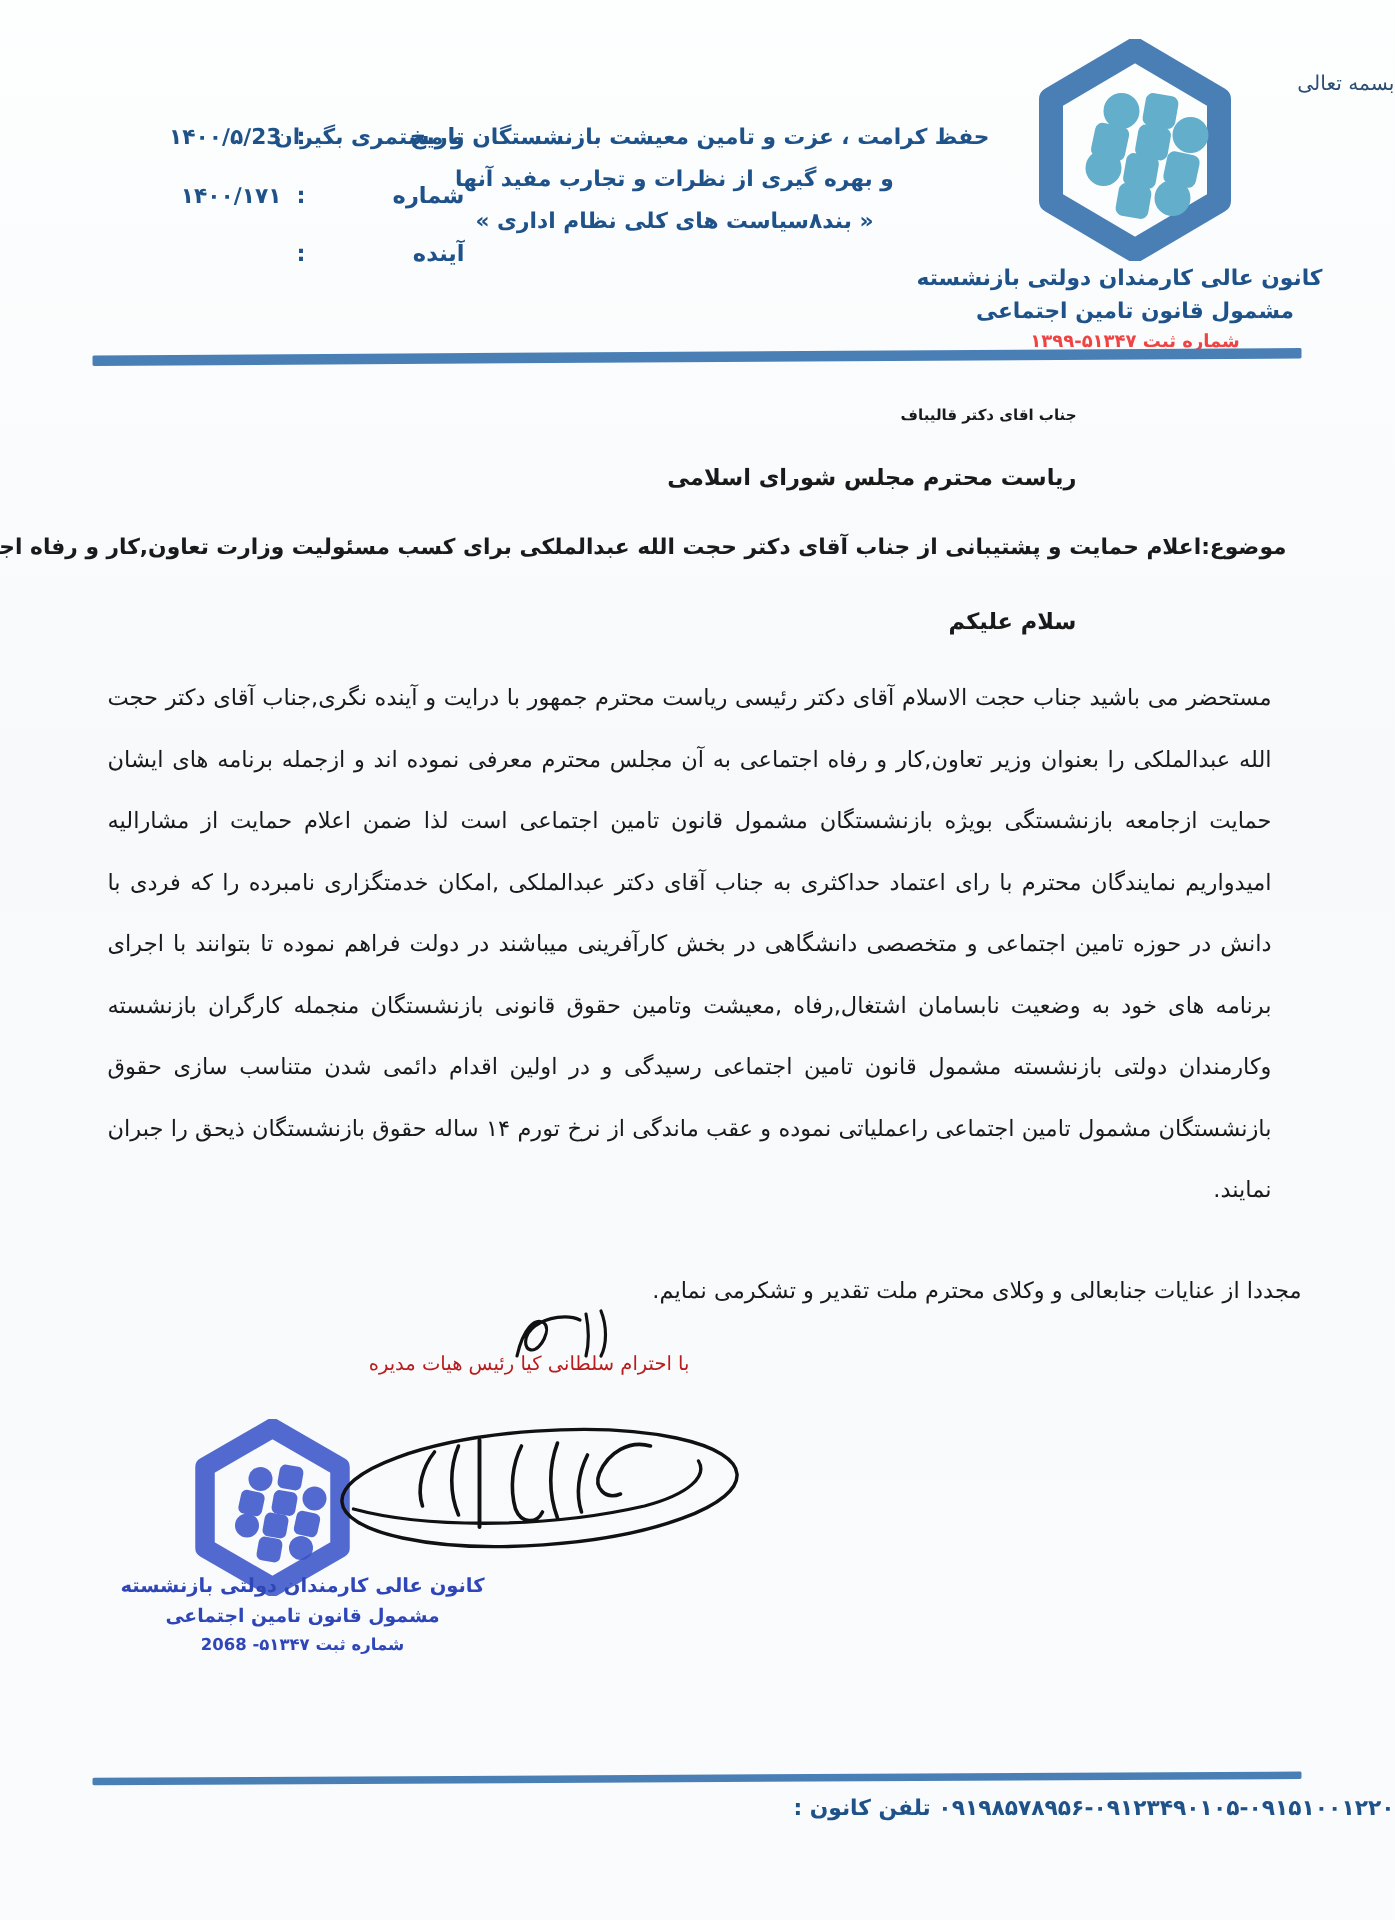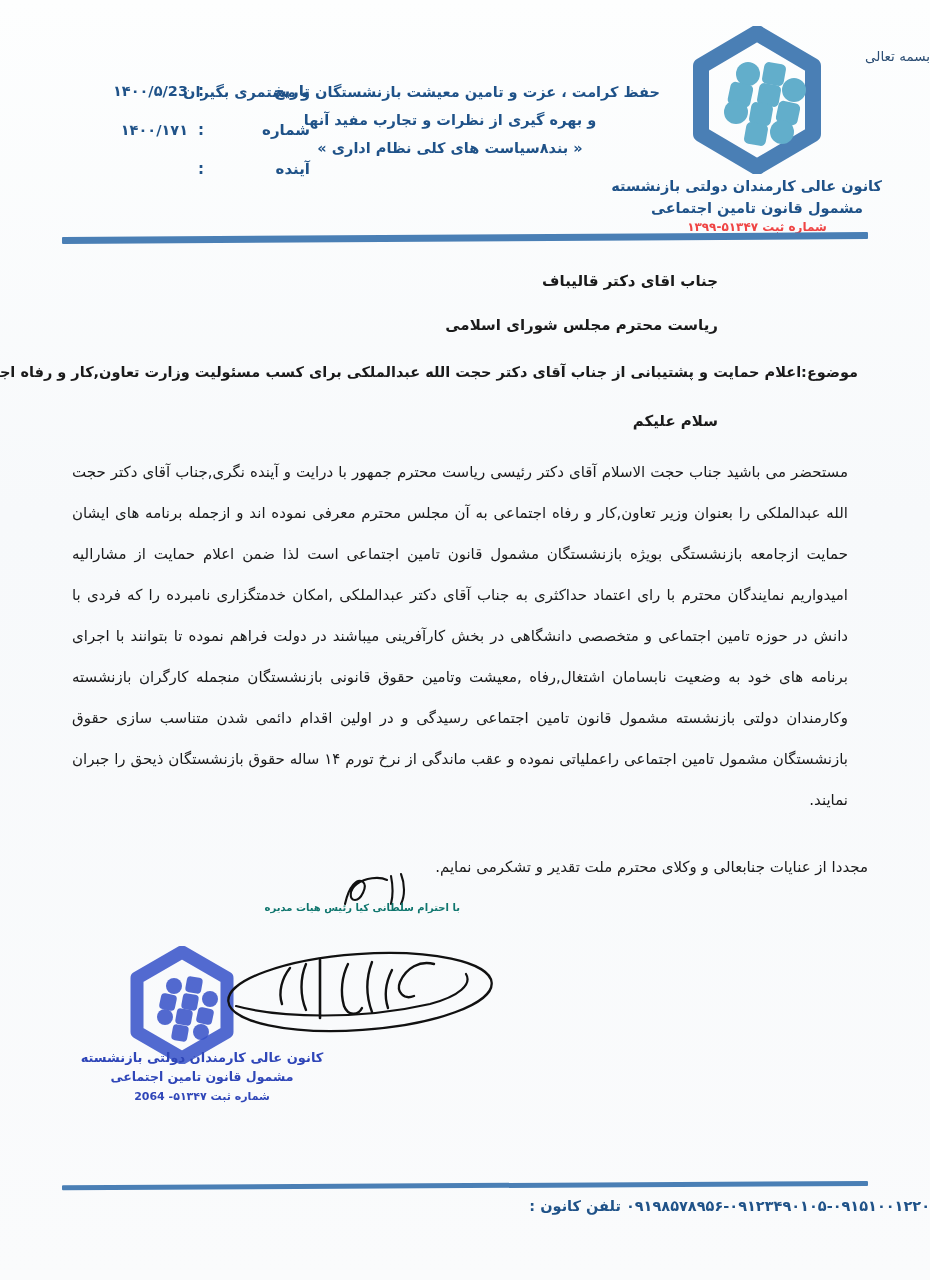--- a/index.html
+++ b/index.html
@@ -135,21 +135,21 @@
 
   
   .letter-body {
     position: absolute;
     top: 272px;
     right: 62px;
     left: 62px;
   }
   .addressee {
     font-weight: bold;
-    font-size: 15px;
+    font-size: 10px;
     text-align: right;
     padding-right: 150px;
     margin-bottom: 26px;
   }
   .addressee-role {
     font-weight: bold;
     font-size: 15px;
     text-align: right;
     padding-right: 150px;
     margin-bottom: 30px;
@@ -192,24 +192,24 @@
     position: absolute;
     top: 888px;
     right: 0;
     left: 0;
     height: 260px;
   }
   .sign-line {
     position: absolute;
     top: 14px;
     right: 470px;
-    font-weight: bold;
-    font-size: 10px;
-    white-space: nowrap;
-    color: #0f766e;
+    font-weight: normal;
+    font-size: 13px;
+    white-space: nowrap;
+    color: #b91c1c;
   }
   .scribble-top {
     position: absolute;
     top: -18px;
     right: 505px;
     width: 90px;
     height: 46px;
   }
   .stamp {
     position: absolute;
@@ -343,21 +343,21 @@
           <circle cx="43" cy="71" r="8"></circle>
           <rect x="54" y="63" width="16" height="16" rx="4" transform="rotate(10 62 71)"></rect>
           <rect x="75" y="62" width="16" height="16" rx="4" transform="rotate(12 83 70)"></rect>
           <rect x="50" y="79" width="16" height="16" rx="4" transform="rotate(10 58 87)"></rect>
           <circle cx="79" cy="86" r="8"></circle>
         </g>
       </svg>
       <div class="stamp-text">
         <div class="stamp-l1">کانون عالی کارمندان دولتی بازنشسته</div>
         <div class="stamp-l2">مشمول قانون تامین اجتماعی</div>
-        <div class="stamp-l3">شماره ثبت ۵۱۳۴۷- 2064</div>
+        <div class="stamp-l3">شماره ثبت ۵۱۳۴۷- 2068</div>
       </div>
     </div>
 
     <svg class="signature-ink" viewBox="0 0 280 120">
 
       <ellipse cx="140" cy="58" rx="132" ry="38" fill="none" stroke="#111" stroke-width="2.3" transform="rotate(-4 140 58)"></ellipse>
 
       <path d="M214 30 C200 26 186 34 180 48 C176 58 184 66 194 62" fill="none" stroke="#111" stroke-width="2.4" stroke-linecap="round"></path>
       <path d="M172 36 C166 48 164 62 168 74" fill="none" stroke="#111" stroke-width="2.4" stroke-linecap="round"></path>
       <path d="M152 28 C146 44 146 62 152 78" fill="none" stroke="#111" stroke-width="2.4" stroke-linecap="round"></path>

